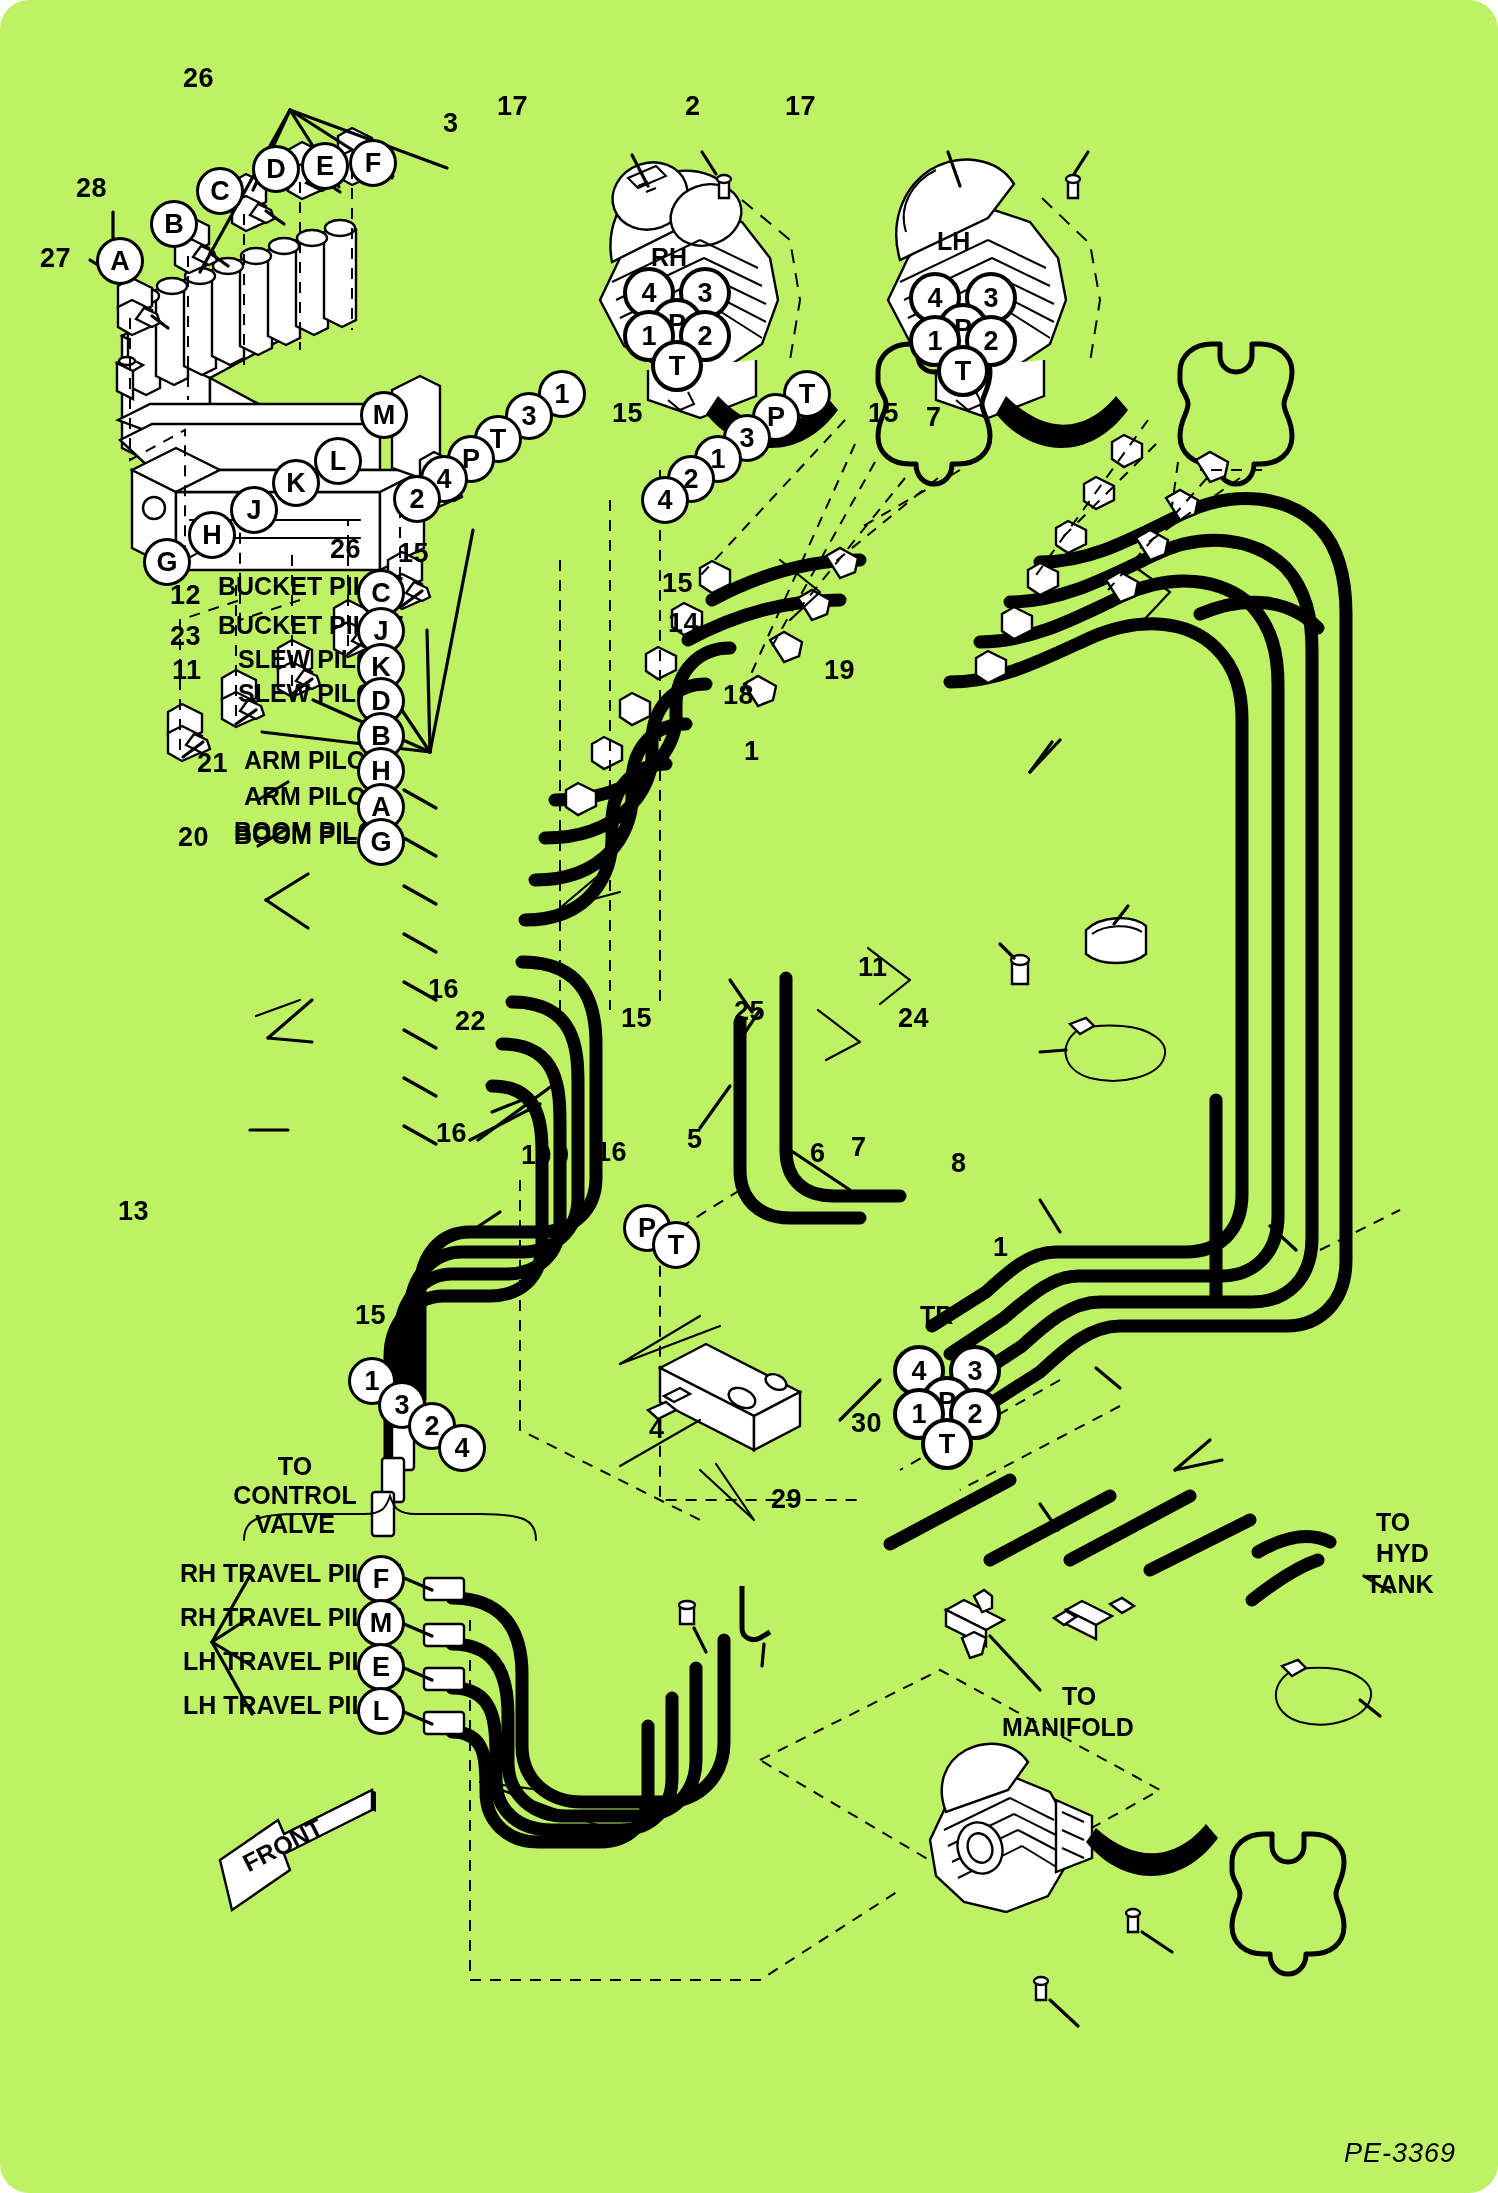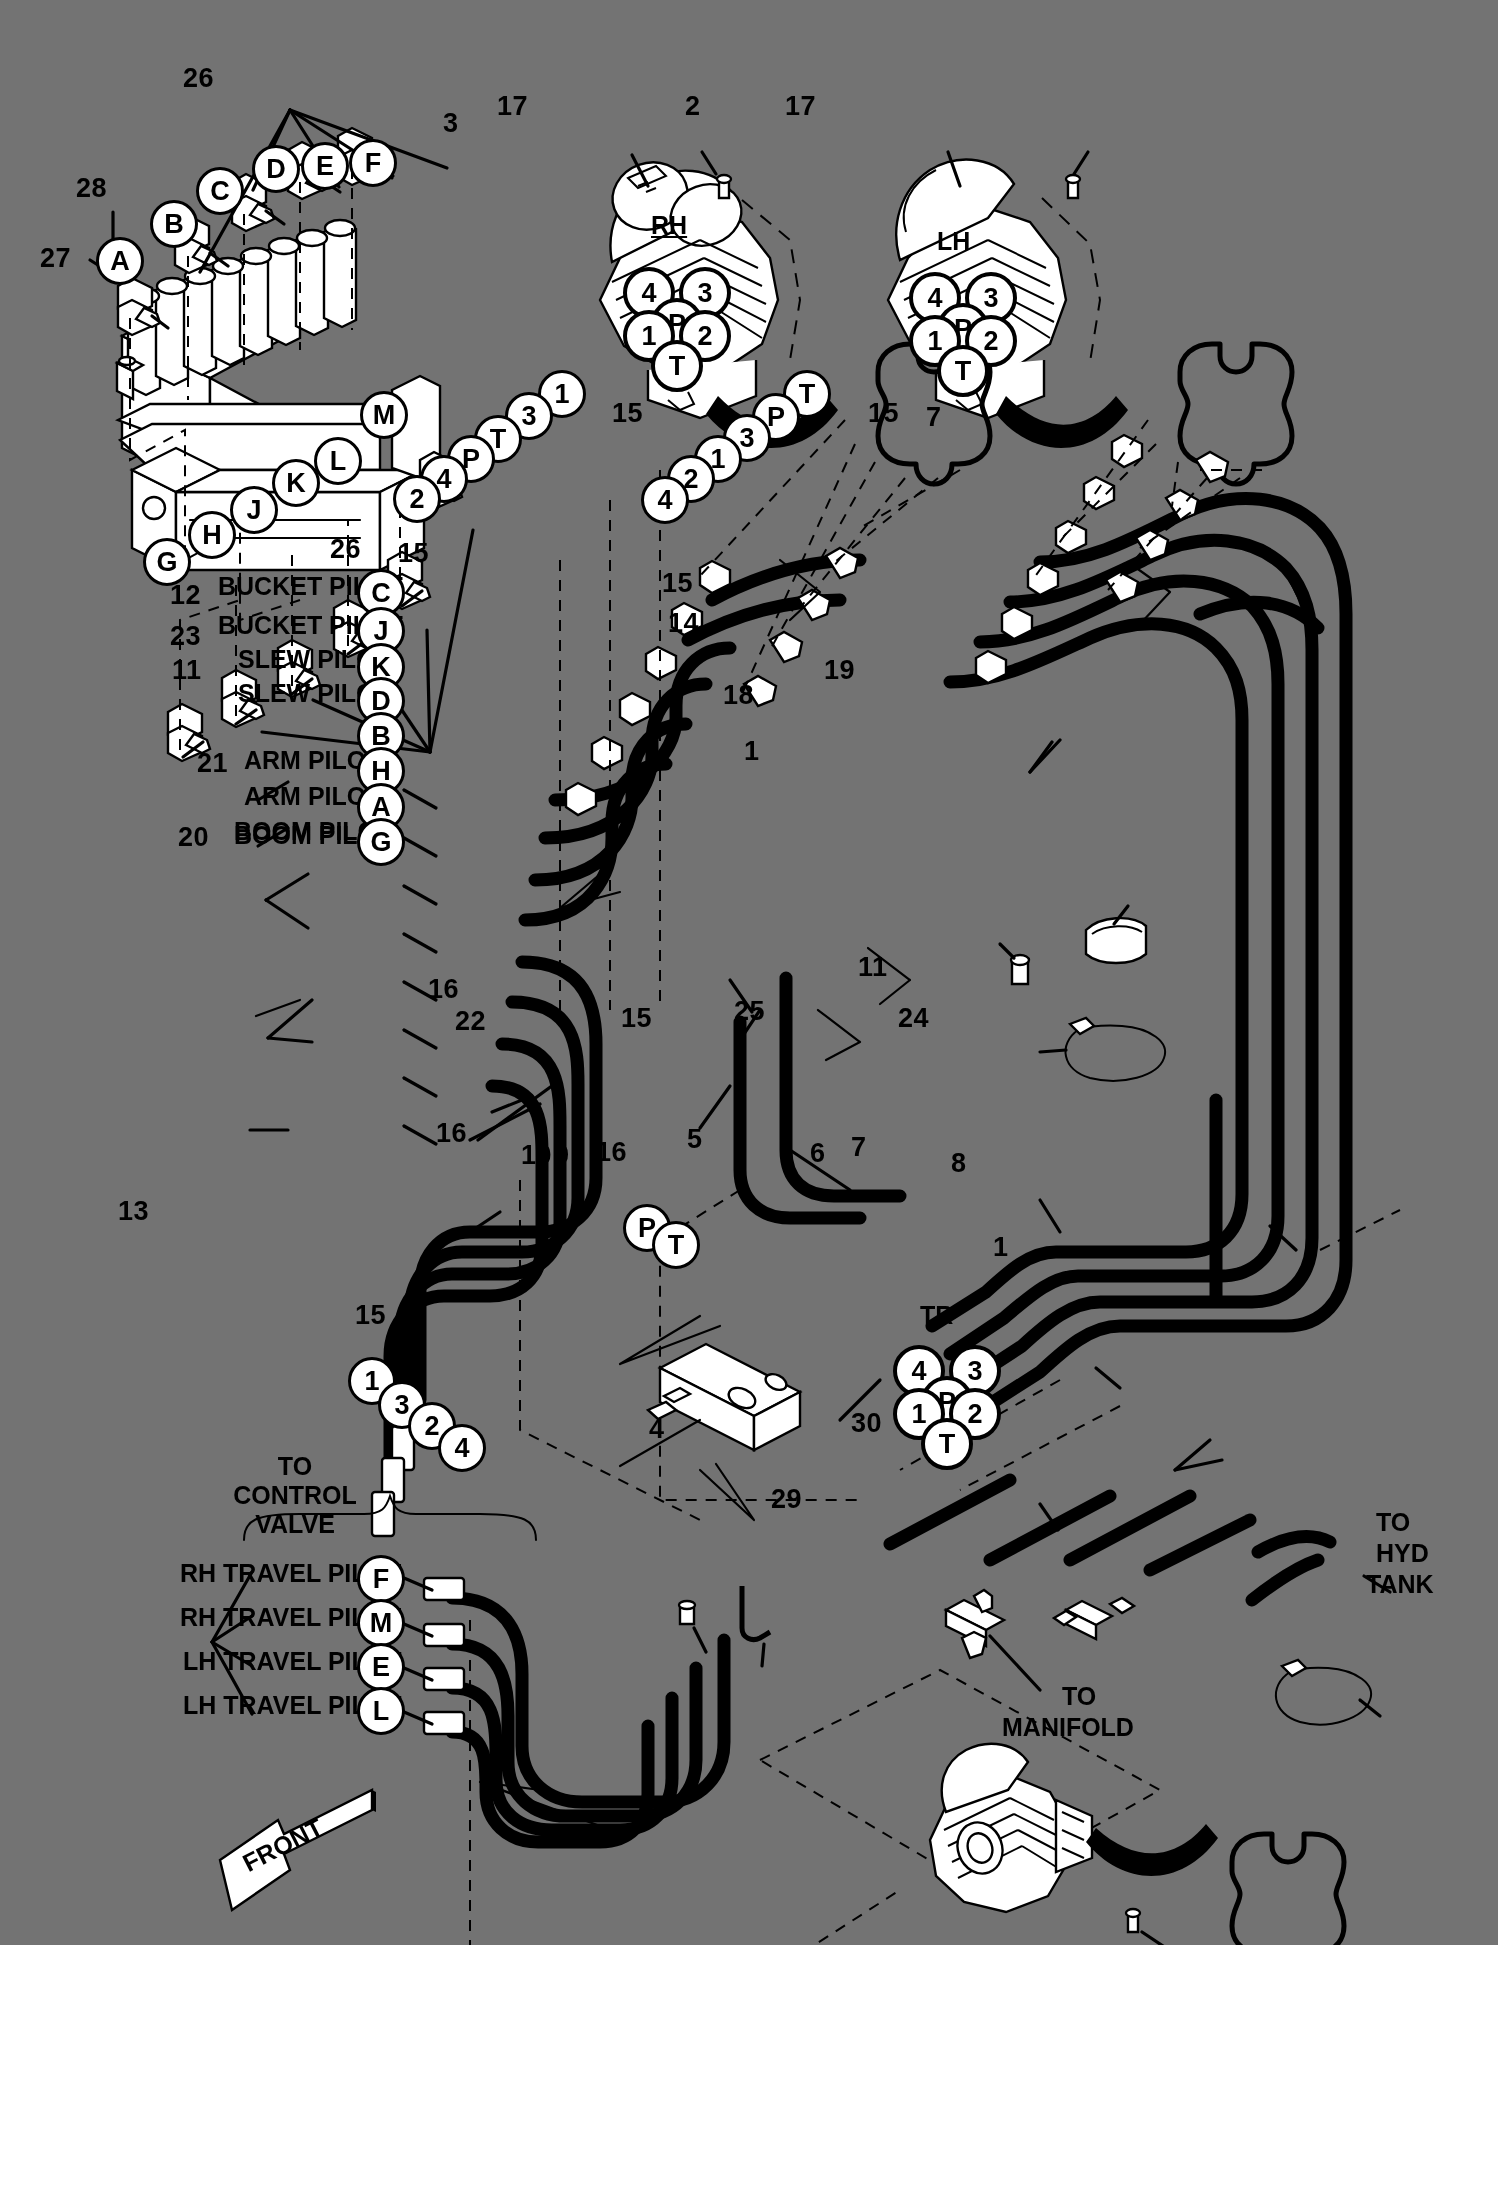--- a/index.html
+++ b/index.html
@@ -1,17 +1,17 @@
 <!DOCTYPE html>
 <html><head>
 <meta charset="utf-8">
 <style>
   html,body{margin:0;padding:0;background:#fff;}
   body{font-family:"Liberation Sans",sans-serif;}
-  #page{position:relative;width:1498px;height:1945px;background:#737373;overflow:hidden;}
+  #page{position:relative;width:1498px;height:2193px;background:#bef264;overflow:hidden;border-radius:29px;}
   #page svg{position:absolute;left:0;top:0;}
   .lbl{position:absolute;font-family:"Liberation Sans",sans-serif;color:#000;white-space:nowrap;}
   .callout{font-weight:bold;font-size:27px;letter-spacing:.5px;}
   .txt{font-weight:bold;font-size:25px;}
   .portlbl{font-weight:bold;font-size:25px;}
   .partno{font-weight:normal;font-size:27px;letter-spacing:1px;}
   .balloon{position:absolute;border:3.5px solid #000;border-radius:50%;
            display:flex;align-items:center;justify-content:center;
            font-weight:bold;background:#fff;}
   .balloon.big{width:42px;height:42px;font-size:27px;}
@@ -640,21 +640,21 @@
 <div class="balloon big" style="left:301px;top:142px;" data-name="balloon-E">E</div>
 <div class="balloon big" style="left:349px;top:139px;" data-name="balloon-F">F</div>
 
 <div class="balloon big" style="left:143px;top:538px;" data-name="balloon-G">G</div>
 <div class="balloon big" style="left:188px;top:511px;" data-name="balloon-H">H</div>
 <div class="balloon big" style="left:230px;top:486px;" data-name="balloon-J">J</div>
 <div class="balloon big" style="left:272px;top:459px;" data-name="balloon-K">K</div>
 <div class="balloon big" style="left:314px;top:437px;" data-name="balloon-L">L</div>
 <div class="balloon big" style="left:360px;top:391px;" data-name="balloon-M">M</div>
 
-<div class="lbl portlbl" style="left:651px;top:211px;text-decoration:underline;" data-name="port-cluster-rh-title">RH</div>
+<div class="lbl portlbl" style="left:651px;top:243px;" data-name="port-cluster-rh-title">RH</div>
 <div class="balloon port" style="left:623px;top:267px;" data-name="rh-port-4">4</div>
 <div class="balloon port" style="left:679px;top:267px;" data-name="rh-port-3">3</div>
 <div class="balloon port" style="left:651px;top:298px;" data-name="rh-port-P">P</div>
 <div class="balloon port" style="left:623px;top:310px;" data-name="rh-port-1">1</div>
 <div class="balloon port" style="left:679px;top:310px;" data-name="rh-port-2">2</div>
 <div class="balloon port" style="left:651px;top:340px;" data-name="rh-port-T">T</div>
 
 <div class="lbl portlbl" style="left:937px;top:227px;" data-name="port-cluster-lh-title">LH</div>
 <div class="balloon port" style="left:909px;top:272px;" data-name="lh-port-4">4</div>
 <div class="balloon port" style="left:965px;top:272px;" data-name="lh-port-3">3</div>

